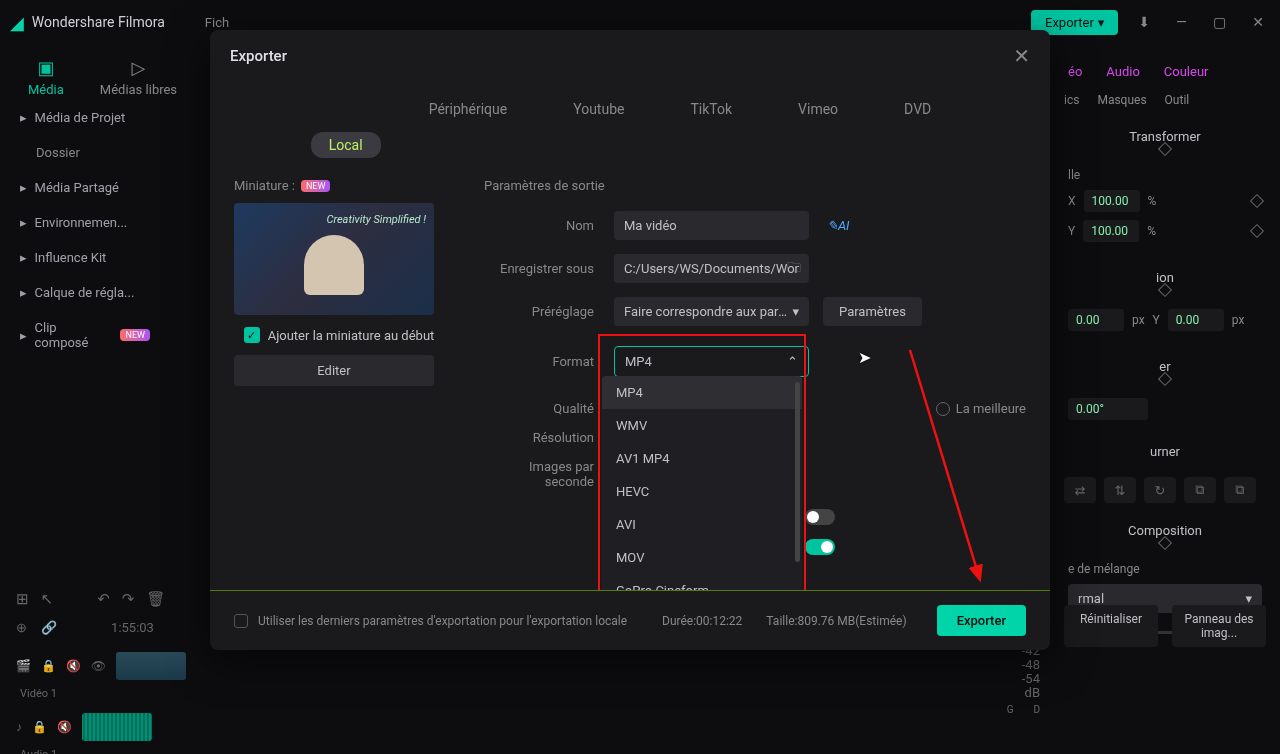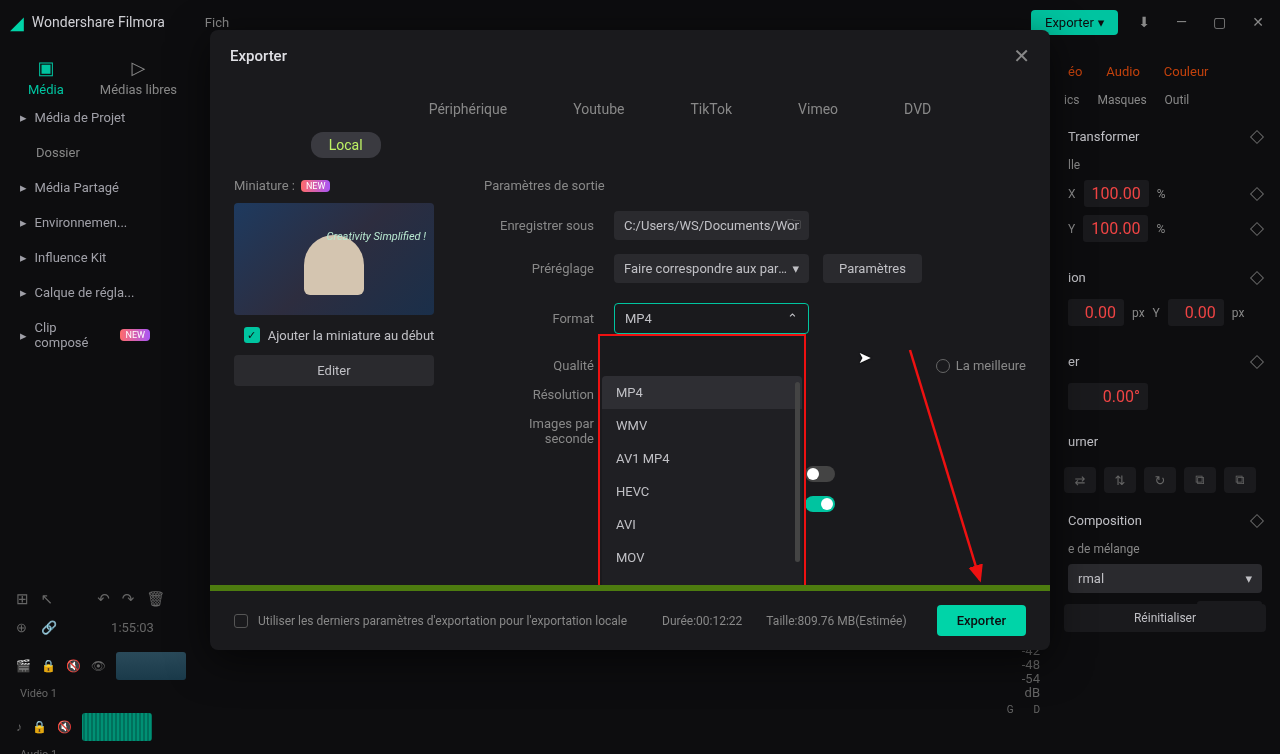--- a/index.html
+++ b/index.html
@@ -35,21 +35,21 @@
 .export-tabs { display: flex; gap: 30px; justify-content: center; padding: 14px 0 20px 0; }
 .export-tab { color: #888; font-size: 14px; padding: 5px 18px; border-radius: 12px; }
 .export-tab.active { background: #3a3a40; color: #bef264; margin-top: 36px; }
 
 .modal-body { flex: 1; display: flex; padding: 0 24px 10px 24px; gap: 10px; overflow: hidden; }
 
 .left-col { width: 210px; }
 .thumb-label { color: #888; font-size: 13px; display: flex; align-items: center; gap: 6px; margin-bottom: 10px; }
 .thumbnail { width: 200px; height: 112px; border-radius: 4px; background: linear-gradient(135deg, #1e3a5f 0%, #2d2d3f 50%, #1a2f4a 100%); position: relative; overflow: hidden; }
 .thumb-person { position:absolute; left:50%; top:50%; width:60px; height:60px; background:#d4c5b0; border-radius:50% 50% 10% 10%; transform:translate(-50%,-40%);}
-.thumb-text { position:absolute; right:8px; top:10px; color:#b8e8d0; font-size:11px; font-style:italic;margin-top:17px;}
+.thumb-text { position:absolute; right:8px; top:10px; color:#b8e8d0; font-size:11px; font-style:italic;}
 .add-thumb { display: flex; align-items: center; gap: 8px; padding: 12px 0; justify-content: center; color: #c0c0c5; font-size: 13px; }
 .checkbox { width: 16px; height: 16px; background: #00c4a0; border-radius: 3px; display: inline-flex; align-items: center; justify-content: center; color: #0d0d0f; font-size: 11px; }
 .edit-btn { width: 200px; padding: 8px 0; background: #2a2a2e; color: #c0c0c5; text-align: center; border-radius: 4px; font-size: 13px; }
 
 .right-col { flex: 1; padding-left: 30px; position: relative; }
 .section-title { color: #888; font-size: 13px; margin-bottom: 18px; }
 .form-row { display: flex; align-items: center; margin-bottom: 14px; }
 .form-label { width: 130px; text-align: right; color: #888; font-size: 13px; padding-right: 20px; }
 .form-input { flex: 1; max-width: 195px; background: #2a2a2e; border: none; color: #c0c0c5; padding: 7px 10px; border-radius: 4px; font-size: 13px; }
 .ai-icon { margin-left: 18px; color: #4aa8ff; font-size: 13px; font-style: italic; }
@@ -67,34 +67,34 @@
 .radio { width: 14px; height: 14px; border: 1.5px solid #666; border-radius: 50%; display: inline-block; margin-right: 6px; }
 .quality-opt { color: #888; font-size: 13px; display: inline-flex; align-items: center; }
 
 .toggle { width: 30px; height: 16px; border-radius: 8px; position: relative; display: inline-block; }
 .toggle.off { background: #444; }
 .toggle.on { background: #00c4a0; }
 .toggle::after { content:''; position:absolute; width:12px; height:12px; background:#fff; border-radius:50%; top:2px; }
 .toggle.off::after { left: 2px; }
 .toggle.on::after { right: 2px; }
 
-.modal-footer { display: flex; align-items: center; padding: 14px 24px; border-top: 6px solid #4d7c0f; }
+.modal-footer { display: flex; align-items: center; padding: 14px 24px; border-top: 1px solid #4d7c0f; }
 .footer-cb { width: 14px; height: 14px; border: 1.5px solid #555; border-radius: 3px; margin-right: 10px; }
 .footer-text { color: #888; font-size: 12px; }
 .footer-meta { margin-left: auto; color: #888; font-size: 12px; display:flex; gap:24px;}
 .export-btn { background: #00d4a8; color: #0d0d0f; padding: 8px 20px; border-radius: 4px; font-size: 13px; margin-left: 30px; font-weight: 500; }
 
 
 .right-panel { position: absolute; right: 0; top: 54px; width: 230px; padding: 10px 14px;}
-.rp-tabs { display: flex; gap: 24px; color: #c2410c; font-size: 13px; margin-bottom: 14px; padding: 0 4px;}
+.rp-tabs { display: flex; gap: 24px; color: #d946ef; font-size: 13px; margin-bottom: 14px; padding: 0 4px;}
 .rp-subtabs { display: flex; gap: 18px; color: #888; font-size: 12px; margin-bottom: 12px;}
-.rp-section { display: flex; align-items: center; justify-content: space-between; padding: 10px 4px; color: #c0c0c5; font-size: 13px; }
+.rp-section { display: flex; align-items: center; justify-content: space-between; padding: 10px 4px; color: #c0c0c5; font-size: 13px; flex-direction: column; }
 .diamond { width: 10px; height: 10px; border: 1.5px solid #666; transform: rotate(45deg); }
 .rp-row { display: flex; align-items: center; gap: 8px; padding: 4px 4px; color: #888; font-size: 12px;}
-.rp-num { background: #1a1a1d; padding: 4px 8px; border-radius: 3px; min-width: 56px; text-align: right; font-size: 16px; color:#ef4444;}
+.rp-num { background: #1a1a1d; padding: 4px 8px; border-radius: 3px; min-width: 56px; text-align: left; font-size: 12px; color:#86efac;}
 .icon-row { display: flex; gap: 8px; margin: 8px 0;}
 .icon-box { width: 32px; height: 26px; background: #1a1a1d; border-radius: 4px; display:flex; align-items:center; justify-content:center; color:#666; font-size:13px;}
 .slider-track { flex:1; height:3px; background:#333; border-radius:2px; position:relative; margin: 0 8px;}
 .slider-thumb { position:absolute; right:0; top:-5px; width:13px; height:13px; background:#999; border-radius:50%;}
 .rp-footer { position:absolute; bottom:10px; left:14px; right:14px; display:flex; gap:14px;}
 .rp-btn { background:#1a1a1d; padding:7px 12px; border-radius:4px; font-size:12px; color:#c0c0c5; flex:1; text-align:center;}
 
 
 .arrow { position: absolute; z-index: 200; pointer-events: none; }
 .cursor { position: absolute; z-index: 201; color: #fff; font-size: 16px; pointer-events:none; filter: drop-shadow(0 0 1px #000);}
@@ -184,20 +184,25 @@
       </div>
       <div class="add-thumb">
         <span class="checkbox">✓</span>
         <span>Ajouter la miniature au début</span>
       </div>
       <div class="edit-btn">Editer</div>
     </div>
     <div class="right-col">
       <div class="section-title">Paramètres de sortie</div>
 
+      <div class="form-row">
+        <div class="form-label">Nom</div>
+        <input class="form-input" value="Ma vidéo" style="">
+        <span class="ai-icon">✎AI</span>
+      </div>
 
       <div class="form-row">
         <div class="form-label">Enregistrer sous</div>
         <input class="form-input" value="C:/Users/WS/Documents/Won" style="">
         <span class="folder-icon">🗀</span>
       </div>
 
       <div class="form-row">
         <div class="form-label">Préréglage</div>
         <div class="form-input" style="display:flex;justify-content:space-between;">
@@ -352,20 +357,21 @@
       </div>
     </div>
   <div class="rp-row">
     <div class="slider-track">
         <div class="slider-thumb"></div>
       </div>
     <span class="rp-num">100.00</span>
   </div>
   <div class="rp-footer">
     <div class="rp-btn">Réinitialiser</div>
+    <div class="rp-btn">Panneau des imag...</div>
   </div>
 </div>
 
 <div class="timeline">
   <div class="tl-tools">
     <span>⊞</span>
     <span>↖</span>
     <span style="width:20px"></span>
     <span>↶</span>
     <span>↷</span>

